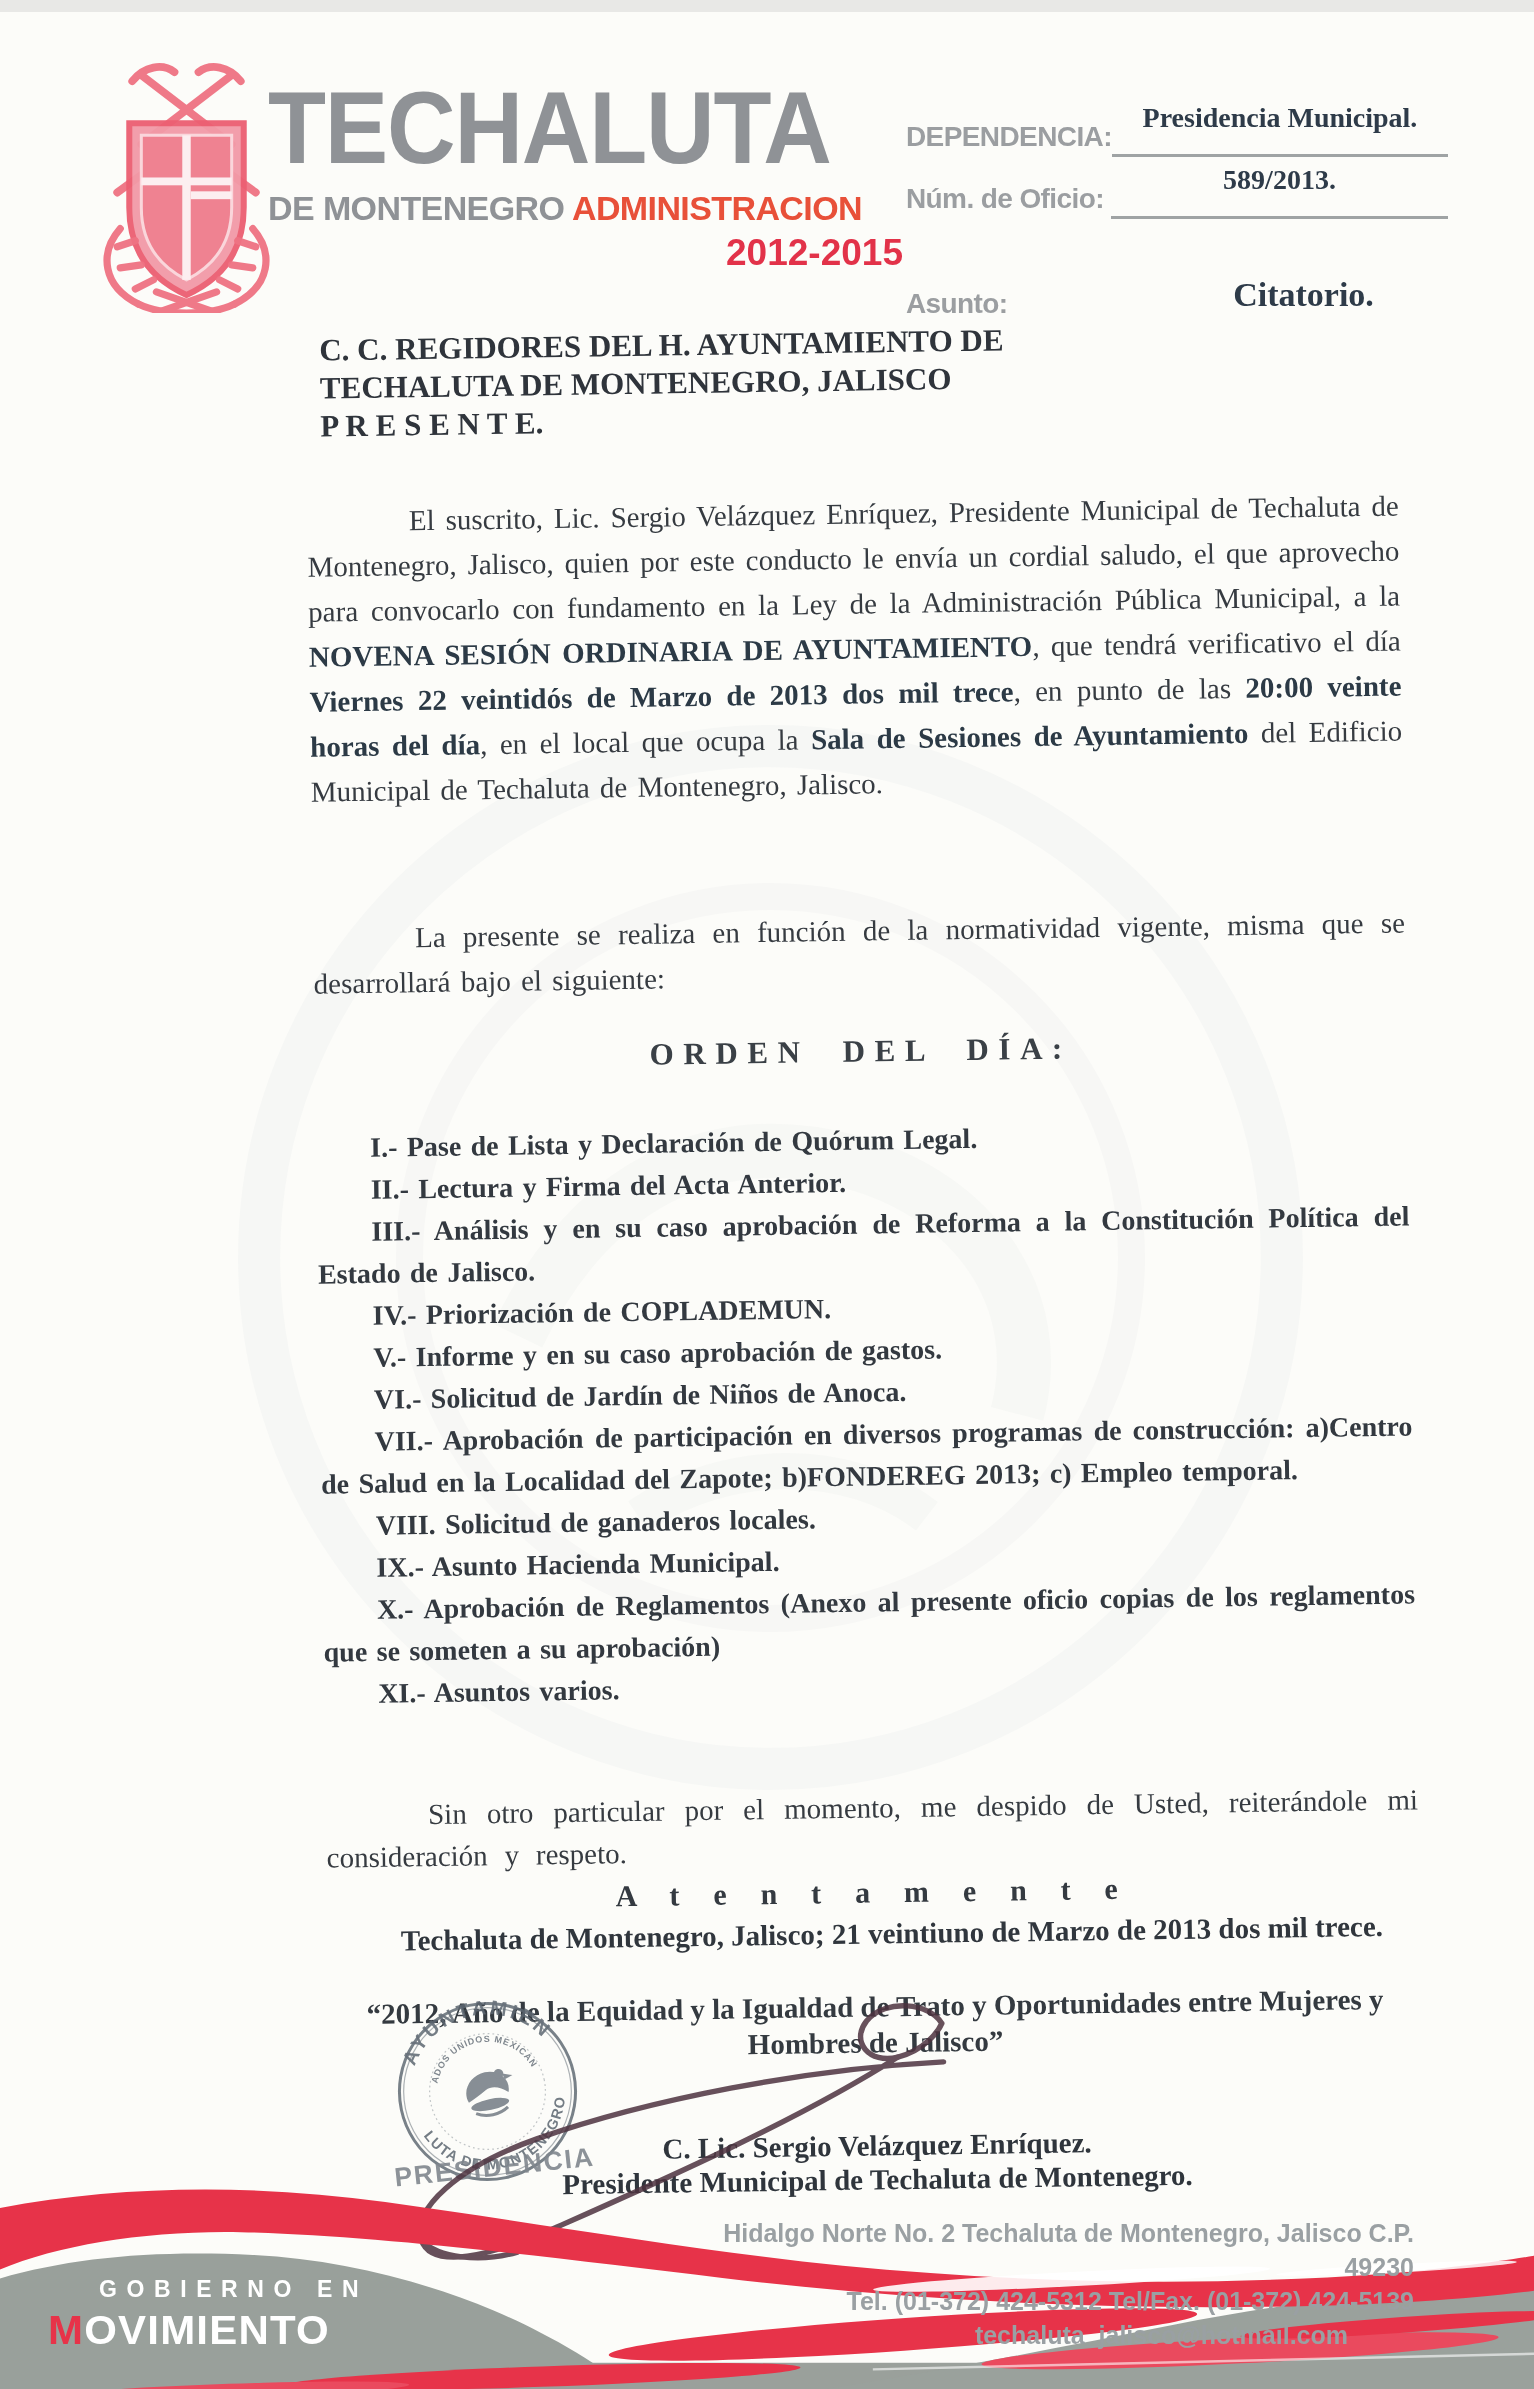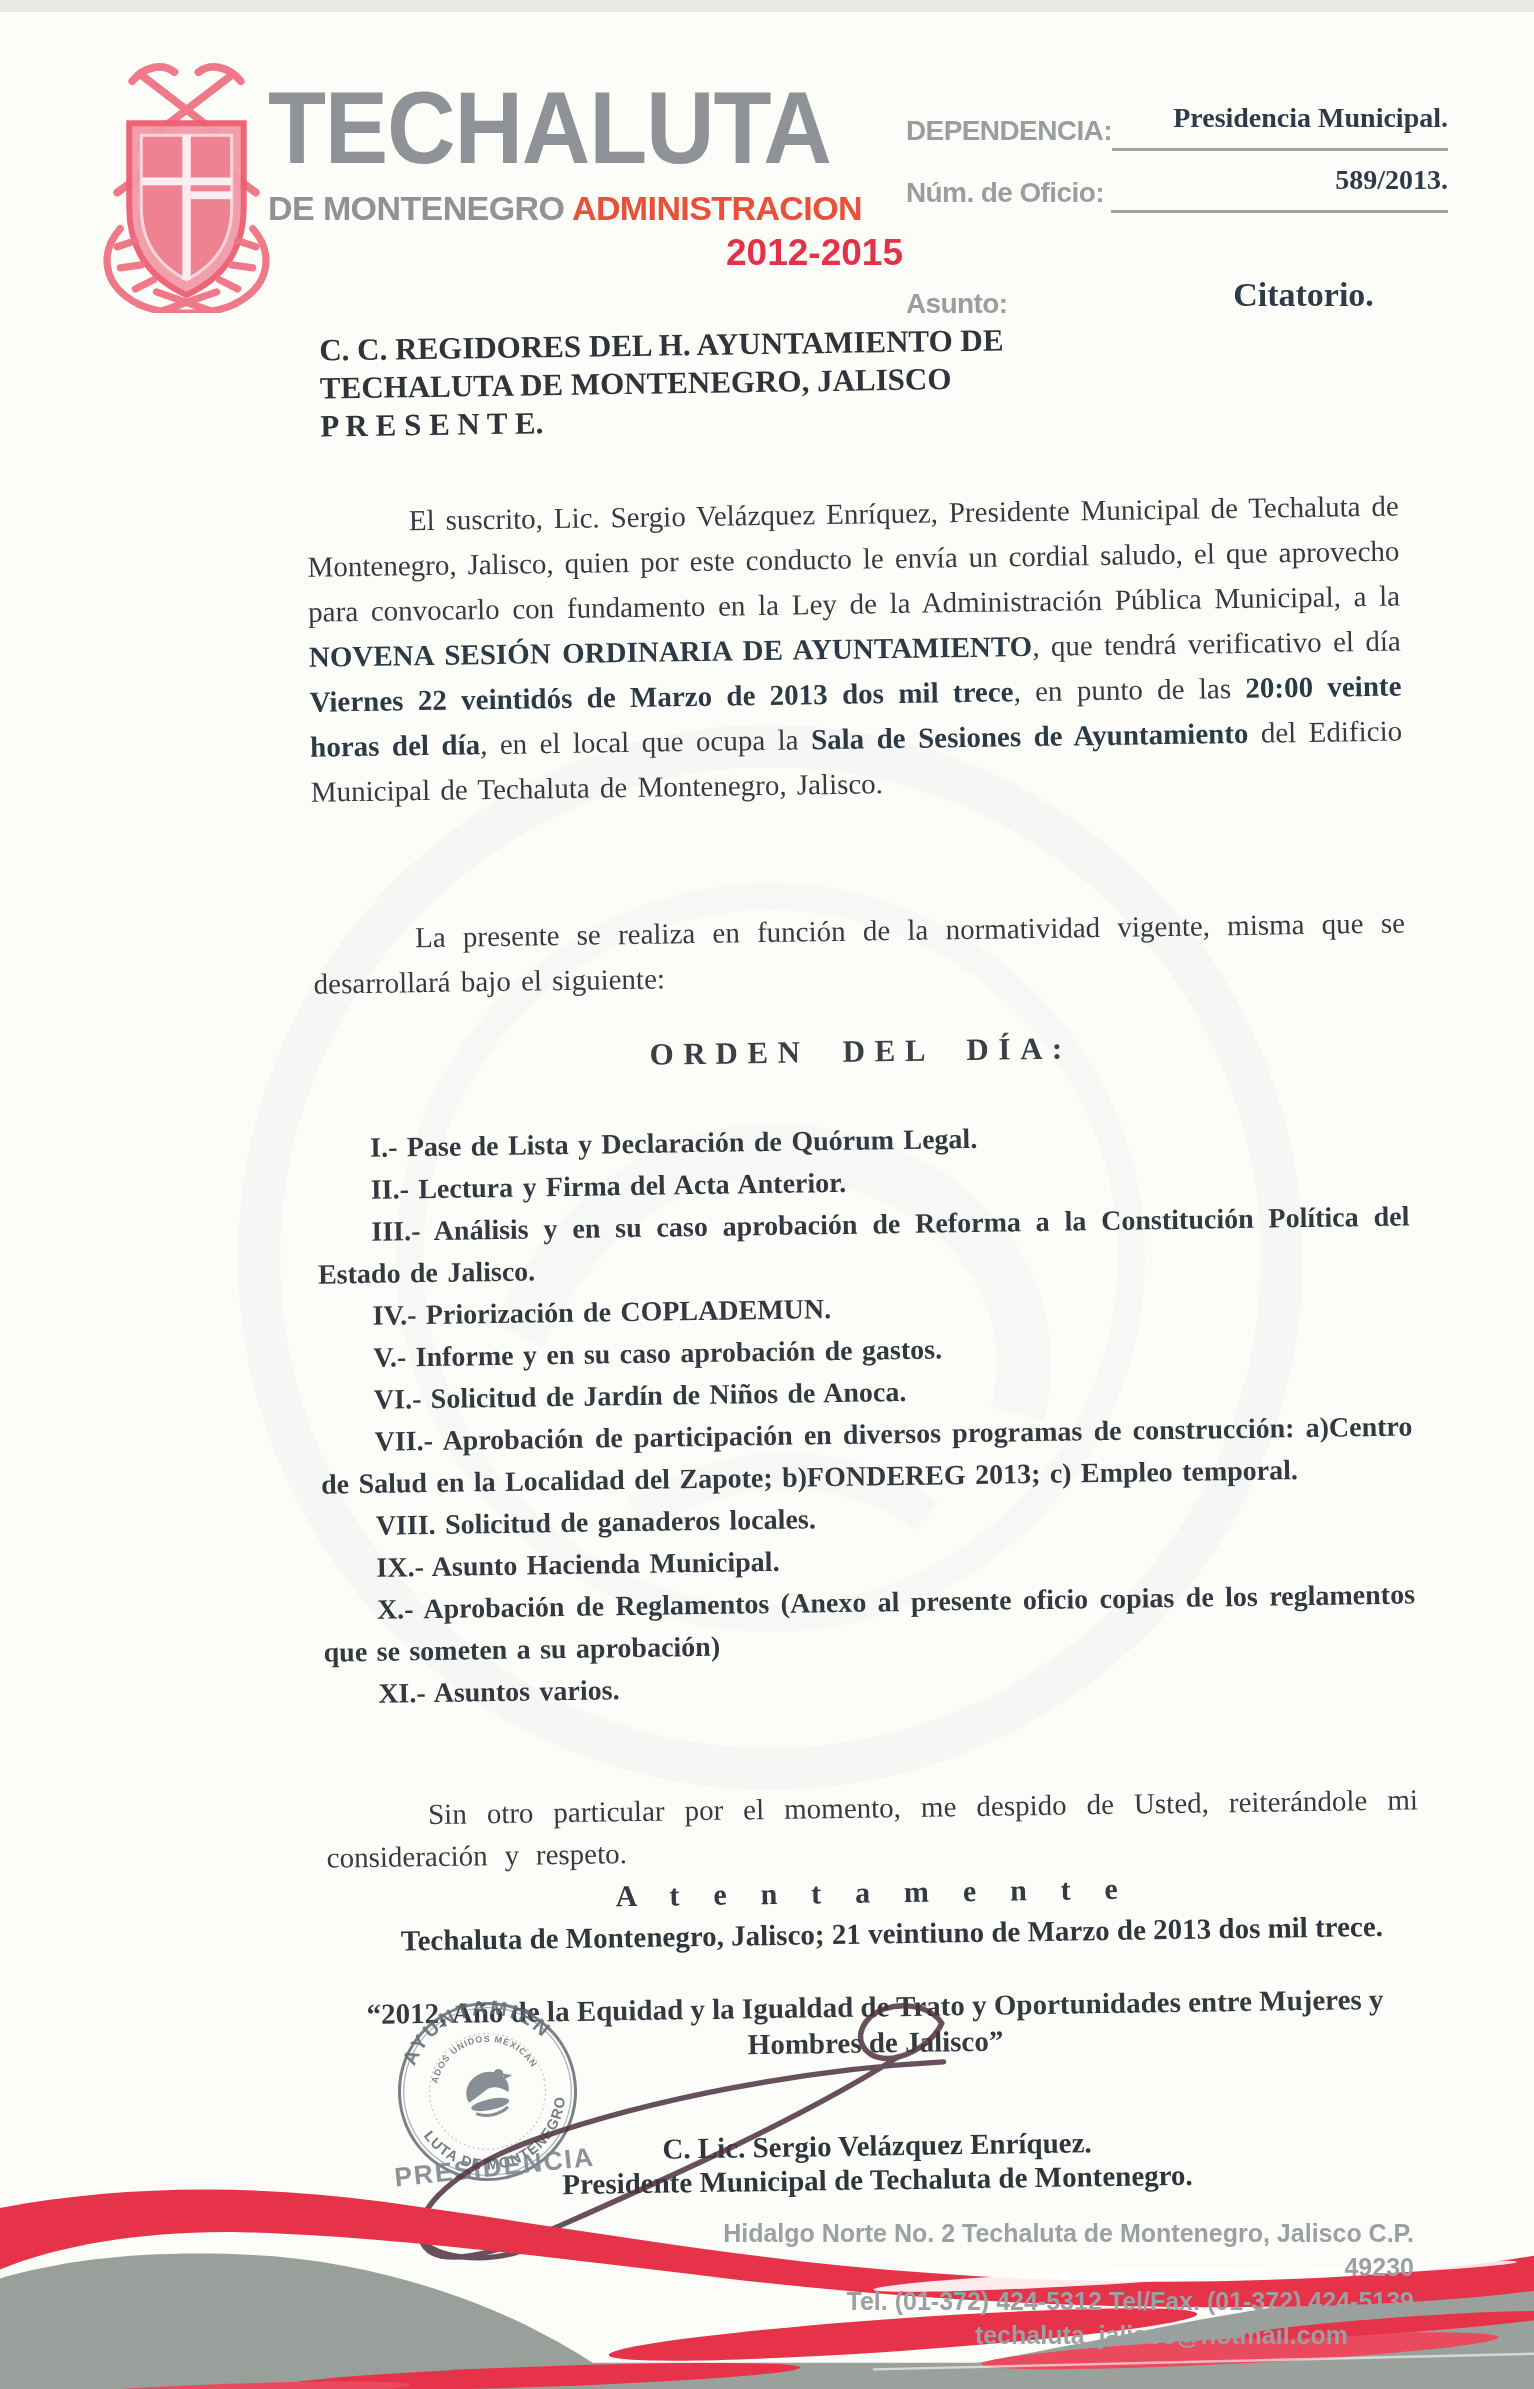--- a/index.html
+++ b/index.html
@@ -16,22 +16,22 @@
   .brand-name{font-size:95px;font-weight:bold;color:#8f9296;letter-spacing:-1.2px;
     line-height:1;transform:scaleY(1.08);transform-origin:left top;white-space:nowrap;}
   .brand-sub{margin-top:17px;font-size:34px;font-weight:bold;white-space:nowrap;letter-spacing:-0.6px;}
   .brand-sub .gray{color:#8f9296;}
   .brand-sub .red{color:#e85039;text-align:right;}
   .brand-period{margin-top:3.6px;font-size:37px;font-weight:bold;color:#e23249;text-align:right;width:635px;}
   
   .ref-row{position:absolute;left:906px;width:542px;display:flex;align-items:flex-end;}
   .ref-label{font-family:"Liberation Sans","DejaVu Sans",sans-serif;font-weight:bold;
     font-size:28px;color:#9b9ea1;letter-spacing:-0.6px;padding-bottom:3.6px;white-space:nowrap;}
-  .ref-value{margin-left:auto;width:337px;text-align:right;font-weight:bold;
-    font-size:28px;color:#2e3b49;border-bottom:3.6px solid #9fa3a4;padding-bottom:14px;}
+  .ref-value{margin-left:auto;width:337px;text-align:center;font-weight:bold;
+    font-size:28px;color:#2e3b49;border-bottom:3.6px solid #9fa3a4;padding-bottom:20px;}
   .ref-row.asunto .ref-value{border-bottom:none;font-size:34px;width:289px;text-align:center;padding-bottom:0;}
   .ref-row.asunto .ref-label{padding-bottom:0;margin-bottom:-6px;}
   
   .letter{position:absolute;left:0;top:0;width:1535px;height:2389px;
     transform:rotate(-0.85deg);transform-origin:767px 1324px;}
   .block{position:absolute;left:319px;width:1092px;}
   .recipient{top:313px;font-size:31px;font-weight:bold;line-height:38px;color:#2f343b;left:334px;}
   .para{font-size:29px;line-height:45px;text-align:justify;color:#363b41;word-spacing:3px;}
   .para b{color:#2c3a46;}
   .p1{top:481px;text-indent:102px;}
@@ -223,15 +223,19 @@
       <path d="M1450,356 L2550,330" stroke="#ffffff" stroke-width="4" opacity="0.6"></path>
     </g>
   </svg>
 
   <div class="footer-contact">
     <div>Hidalgo Norte No. 2 Techaluta de Montenegro, Jalisco  C.P.  49230</div>
     <div>Tel. (01-372) 424-5312  Tel/Fax. (01-372) 424-5139</div>
     <div class="email">techaluta_jalisco@hotmail.com</div>
   </div>
 
+  <div class="slogan">
+    <div class="slogan-top">GOBIERNO EN</div>
+    <span class="slogan-main">MOVIMIENTO</span>
+  </div>
 
 </div>
 
 
 </body></html>

